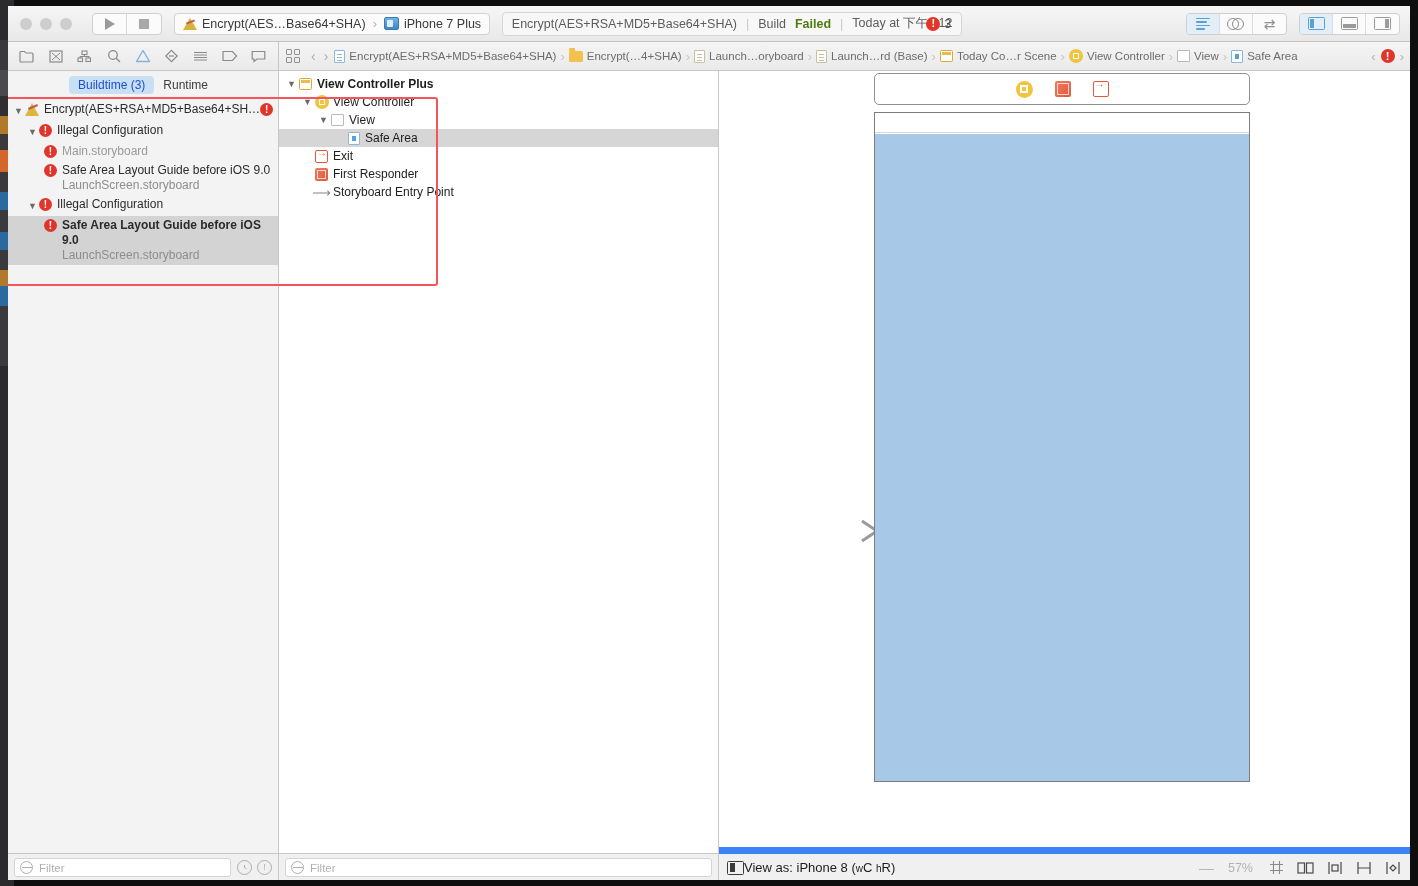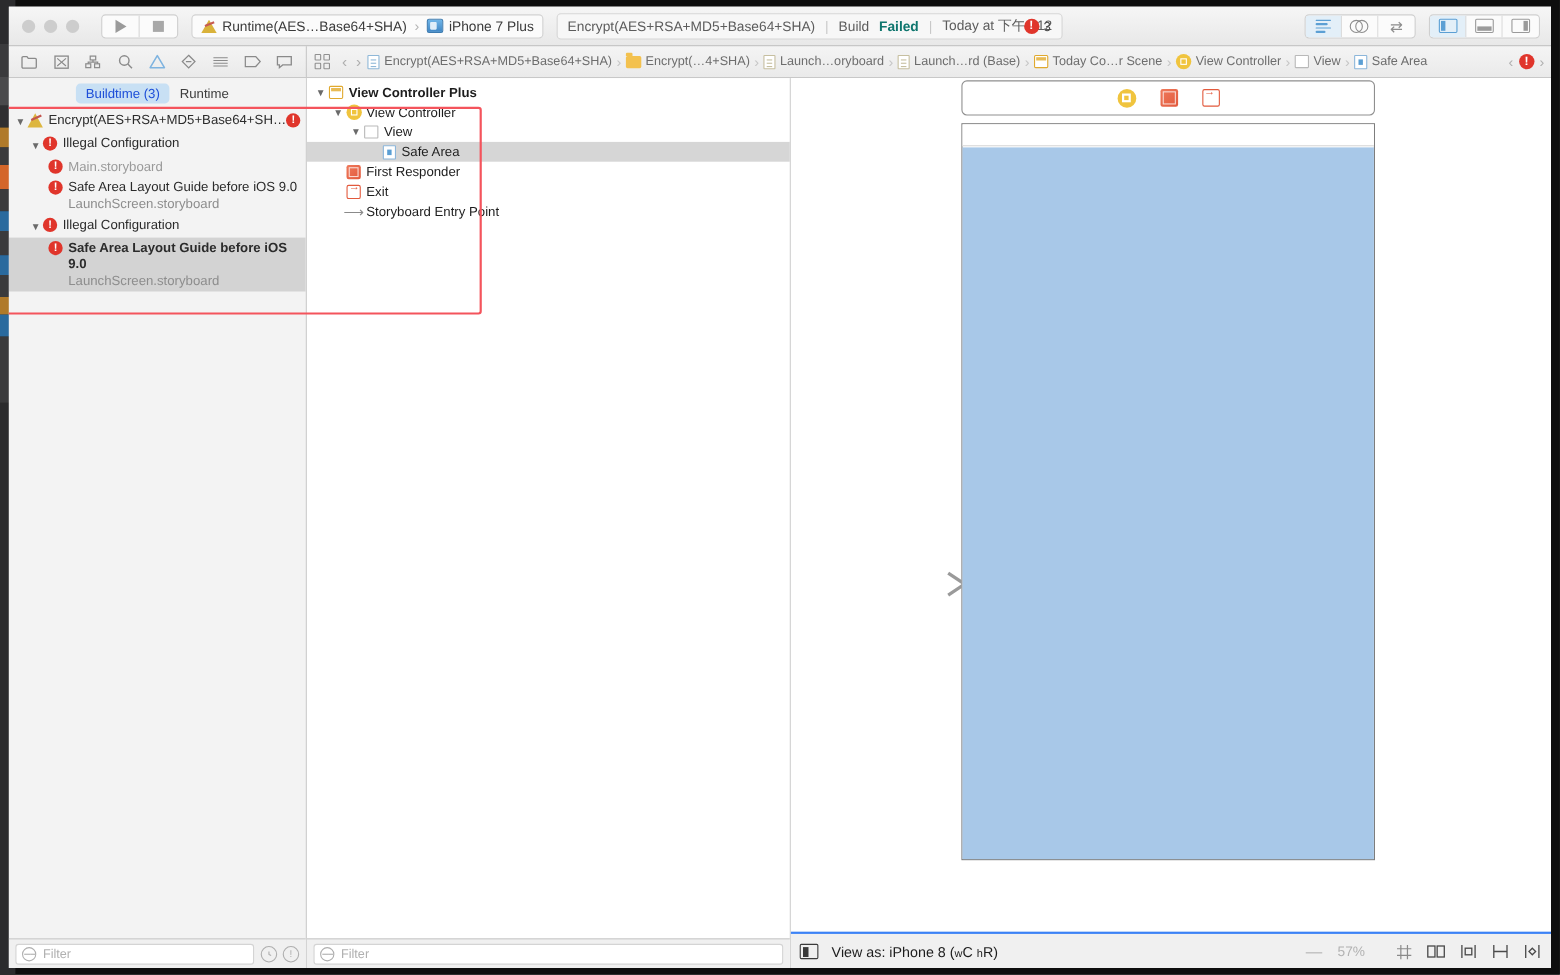--- a/index.html
+++ b/index.html
@@ -93,21 +93,21 @@
   .status-bar {
     flex: 0 0 auto; margin-left: 12px;
     width: 460px; height: 24px;
     border: 1px solid #d6d6d6; border-radius: 4px;
     background: #f7f7f7;
     display: flex; align-items: center; justify-content: center;
     gap: 9px; font-size: 12.5px; color: #5c5c5c;
     position: relative;
   }
   .status-bar .vsep { color: #c8c8c8; }
-  .status-bar b { color:#0f766e; font-weight: bold; }
+  .status-bar b { color:#4d7c0f; font-weight: bold; }
   .err-pill {
     position:absolute; right: 10px; display:flex; align-items:center; gap:4px;
   }
   .err-dot {
     width: 14px; height:14px; border-radius:50%; background:#e0352b;
     color:#fff; font-size:11px; font-weight:bold;
     display:flex; align-items:center; justify-content:center; line-height:1;
   }
   .err-count { font-size: 12px; color:#4a4a4a; }
 
@@ -292,22 +292,22 @@
 
   .device {
     position:absolute; left: 155px; top: 41px;
     width: 376px; height: 670px;
     border:1px solid #7d7d7d; background:#fff;
   }
   .device .statusband { height: 20px; background:#fff; border-bottom:1px solid #d8d8d8;}
   .device .safearea { position:absolute; left:0; right:0; top:21px; bottom:0; background:#a8c8e8; }
 
   .canvas-bottom {
-    height: 34px; border-top:2px solid #3b82f6; background:#f0f0f0;
-    display:flex; align-items:center; padding: 0 8px; gap: 12px;
+    height: 34px; border-top:7px solid #3b82f6; background:#f0f0f0;
+    display:flex; align-items:center; padding: 0 8px; 
     position:relative;
   }
   .cb-panel {
     width:17px;height:14px;border:1.6px solid #3a3a3a;border-radius:1.5px;position:relative;
   }
   .cb-panel::after{content:"";position:absolute;left:1.5px;top:1.5px;bottom:1.5px;width:5px;background:#3a3a3a;}
   .viewas { font-size: 13px; color:#1d1d1d; }
   .viewas .sub { font-size: 10px; }
   .zoom-group { margin-left:auto; display:flex; align-items:center; gap: 14px; color:#b2b2b2; font-size: 12.5px;}
   .zoom-minus { font-size: 15px; color:#b5b5b5;}
@@ -356,21 +356,21 @@
         <div class="tb-btn">
           <span class="play-tri"></span>
         </div>
         <div class="tb-btn">
           <span class="stop-sq"></span>
         </div>
       </div>
 
       <div class="scheme-box">
         <span class="xc-logo"></span>
-        <span>Runtime(AES…Base64+SHA)</span>
+        <span>Encrypt(AES…Base64+SHA)</span>
         <span class="scheme-sep">›</span>
         <span class="sim-icon"></span>
         <span>iPhone 7 Plus</span>
       </div>
 
       <div class="status-bar">
         <span>Encrypt(AES+RSA+MD5+Base64+SHA)</span>
         <span class="vsep">|</span>
         <span>Build</span>
         <b>Failed</b>
@@ -663,31 +663,31 @@
                 <span class="ic-safe">
                   <i></i>
                 </span>
               </span>
             <span>Safe Area</span>
           </div>
 
           <div class="orow" style="padding-left:22px">
             <span class="otw blank">▸</span>
             <span class="oic">
-                <span class="ic-fr"></span>
-              </span>
-            <span>First Responder</span>
+                <span class="ic-exit"></span>
+              </span>
+            <span>Exit</span>
           </div>
 
           <div class="orow" style="padding-left:22px">
             <span class="otw blank">▸</span>
             <span class="oic">
-                <span class="ic-exit"></span>
-              </span>
-            <span>Exit</span>
+                <span class="ic-fr"></span>
+              </span>
+            <span>First Responder</span>
           </div>
 
           <div class="orow" style="padding-left:22px">
             <span class="otw blank">▸</span>
             <span class="oic ic-entry">⟶</span>
             <span>Storyboard Entry Point</span>
           </div>
         </div>
 
         <div class="filter-bar">

